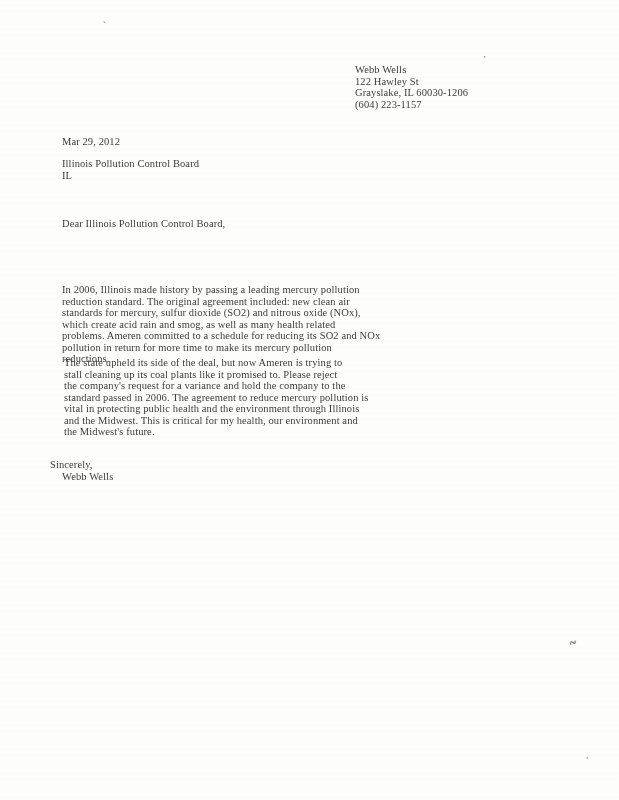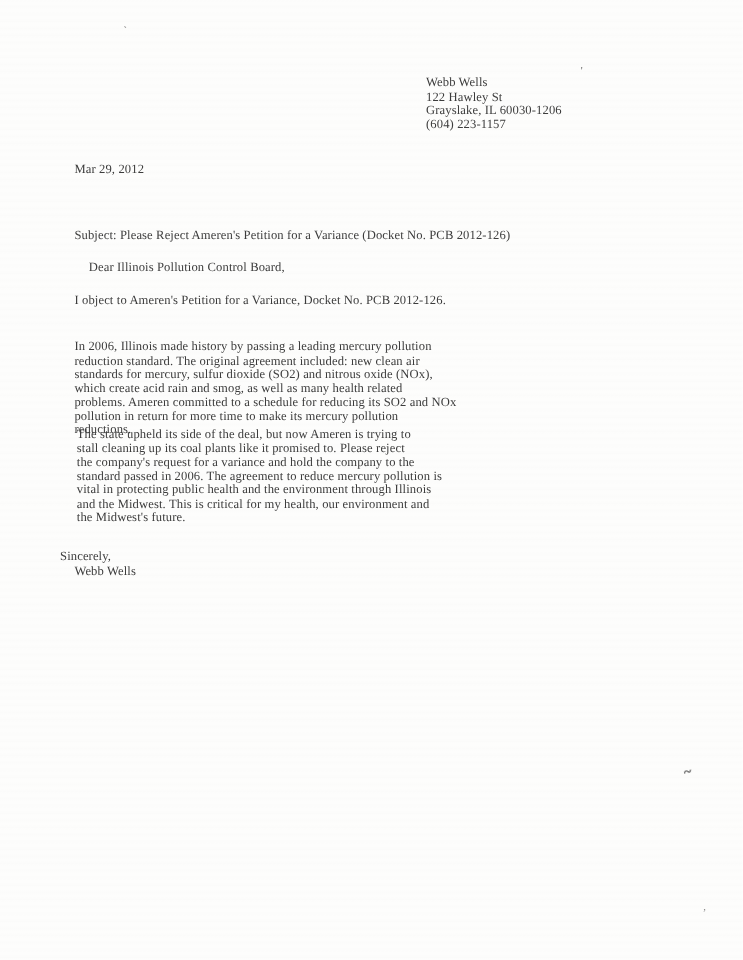--- a/index.html
+++ b/index.html
@@ -37,21 +37,21 @@
     line-height: 11.5px;
     filter: blur(0.28px);
     letter-spacing: 0.1px;
     border-radius: 31px;
   }
   .block { position: absolute; }
   .sender-block   { left: 355px; top: 64px;  }
   .date-line      { left: 62px;  top: 136px; }
   .recipient-block{ left: 62px;  top: 158px; }
   .subject-line   { left: 62px;  top: 191px; white-space: nowrap; }
-  .salutation-line{ left: 62px;  top: 218px; margin-left: 12px; }
+  .salutation-line{ left: 62px;  top: 218px; }
   .para-1         { left: 62px;  top: 245px; width: 430px; white-space: pre-line; }
   .para-2         { left: 62px;  top: 284px; width: 430px; white-space: pre-line; }
   .para-3         { left: 64px;  top: 357px; width: 430px; white-space: pre-line; }
   .closing-line   { left: 50px;  top: 459px; }
   .signature-line { left: 62px;  top: 471px; }
 
   .artifact {
     position: absolute;
     color: #6a6a6a;
     font-size: 9px;
@@ -77,26 +77,28 @@
 
     <div class="block sender-block">
       <div>Webb Wells</div>
       <div>122 Hawley St</div>
       <div>Grayslake, IL 60030-1206</div>
       <div>(604) 223-1157</div>
     </div>
 
     <div class="block date-line">Mar 29, 2012</div>
 
+    <div class="block recipient-block">
+      <div>Illinois Pollution Control Board</div>
+      <div>IL</div>
+    </div>
 
-    <div class="block subject-line">Subject: Please Reject Ameren's Petition for a Variance (Docket No. PCB 2012-126)</div>
 
     <div class="block salutation-line">Dear Illinois Pollution Control Board,</div>
 
-    <div class="block para-1">I object to Ameren's Petition for a Variance, Docket No. PCB 2012-126.</div>
 
     <div class="block para-2">In 2006, Illinois made history by passing a leading mercury pollution
 reduction standard. The original agreement included: new clean air
 standards for mercury, sulfur dioxide (SO2) and nitrous oxide (NOx),
 which create acid rain and smog, as well as many health related
 problems. Ameren committed to a schedule for reducing its SO2 and NOx
 pollution in return for more time to make its mercury pollution
 reductions.</div>
 
     <div class="block para-3">The state upheld its side of the deal, but now Ameren is trying to

